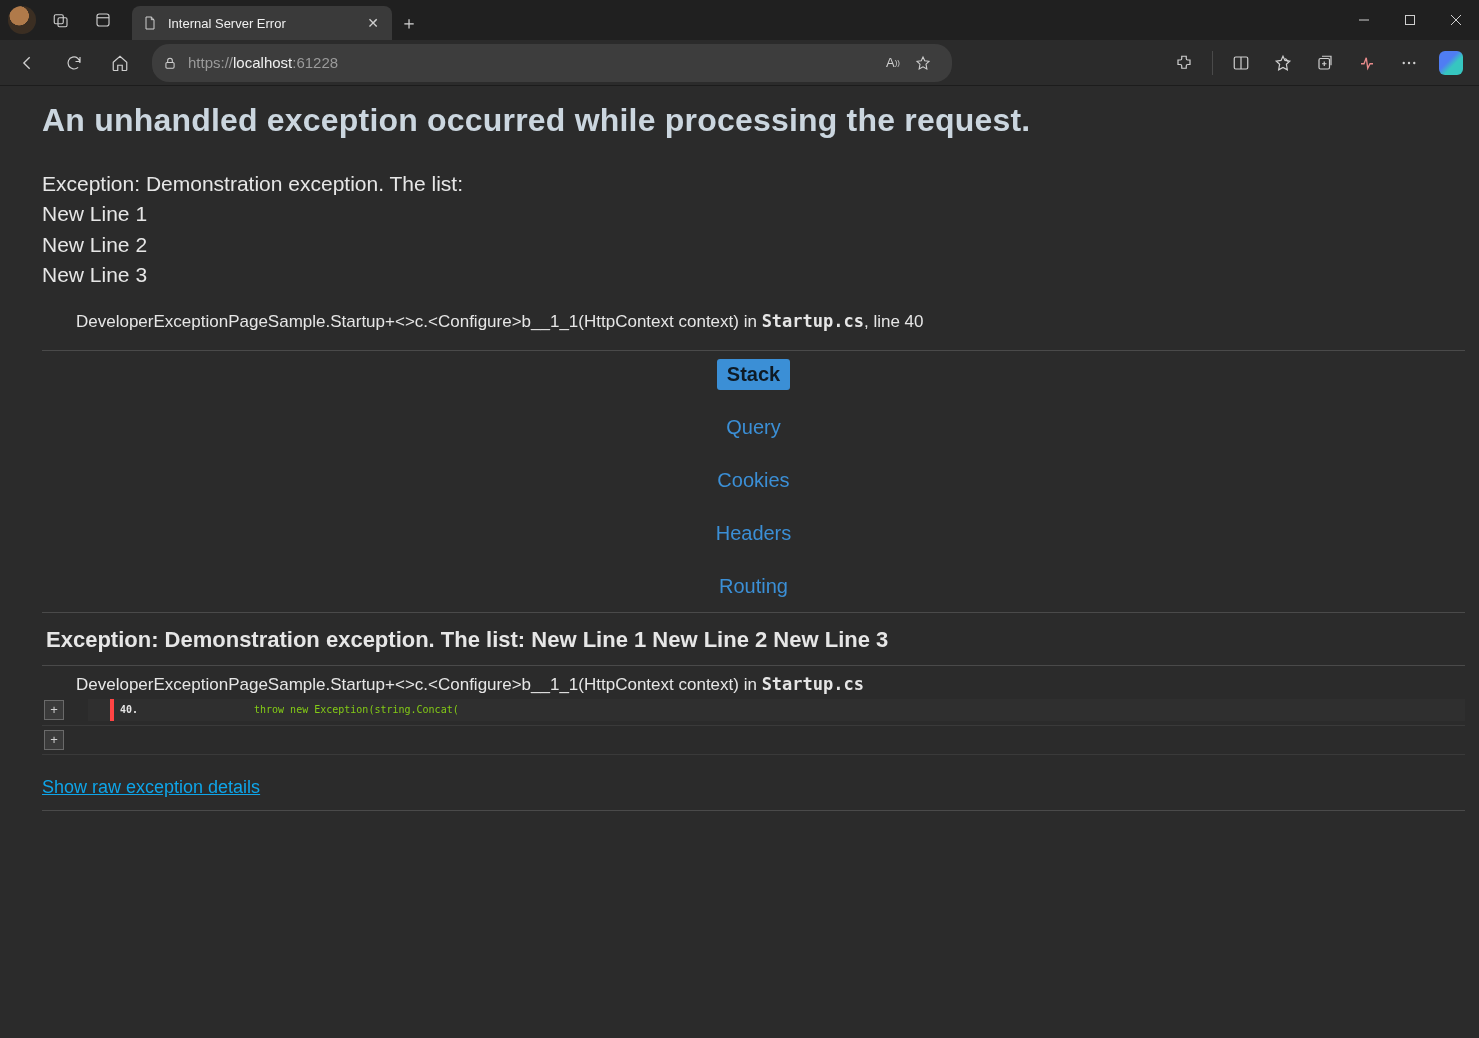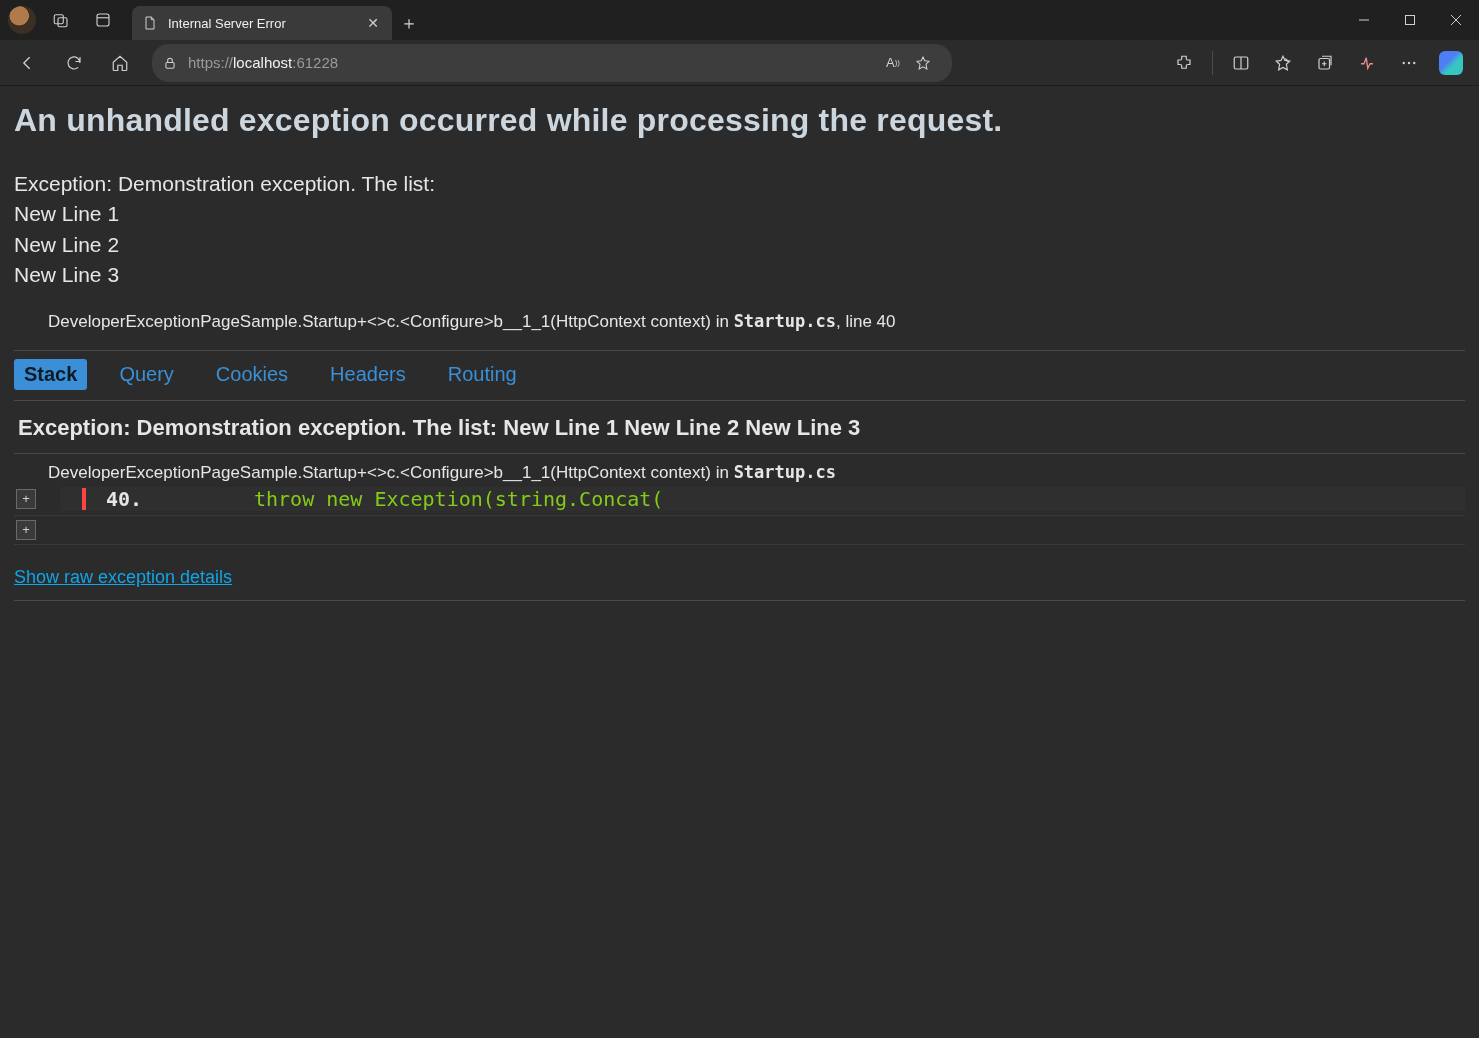--- a/index.html
+++ b/index.html
@@ -89,20 +89,21 @@
     width:24px;height:24px;border-radius:6px;
     background: linear-gradient(135deg,#4f7df3 0 40%,#36c6c0 60% 100%);
   }
 
   
   .page {
     padding: 16px 14px 24px 14px;
     height: calc(100% - 86px);
     overflow: auto;
     background:#2b2b2b;
+    margin-left:28px;
   }
   .page h1 {
     font-size: 32px;
     font-weight: 700;
     color:#cbd6df;
     margin-bottom: 30px;
     letter-spacing: 0.2px;
   }
   .exc-msg {
     font-size: 21px;
@@ -115,21 +116,21 @@
     font-size: 17px;
     color:#e6e6e6;
     margin: 0 0 18px 34px;
   }
   .src-location .fn, .stack-frame .fn { font-weight:700; font-family: Consolas, monospace; }
 
   hr.divider { border:0; border-top:1px solid #4a4a4a; margin: 0 0 8px 0; }
 
   .tabs-row {
     display:flex; align-items:center; gap: 22px;
-    font-size: 20px; margin: 4px 0 10px 0;
+    font-size: 20px; margin: 4px 0 10px 0; flex-direction: column;
   }
   .tabs-row .etab { color:#3b8fd6; cursor:pointer; padding:4px 10px;}
   .tabs-row .etab.active { background:#3b8fd6; color:#0e1a24; border-radius:3px; font-weight:600;}
 
   .stack h2 {
     font-size: 22px; font-weight:700; color:#e6e6e6;
     padding: 6px 0 12px 4px;
     border-bottom:1px solid #4a4a4a;
   }
 
@@ -144,22 +145,22 @@
   .expand {
     width:20px;height:20px;
     border:1px solid #6a6a6a; background:#3a3a3a;
     display:flex;align-items:center;justify-content:center;
     font-size:13px;color:#cfcfcf;
     margin-right: 24px;
     margin-left: 2px;
     align-self:center;
   }
   .lineblock {
-    display:flex; align-items:center; gap: 14px;
-    font-family: Consolas, monospace; font-size:20px;
+    display:flex; align-items:center; gap: 0;
+    font-family: Consolas, monospace; font-size:10px;
     flex:1; background:#2f2f2f;
   }
   .line-mark { width:4px; height:22px; background:#ff4444; margin: 0 6px 0 22px;}
   .lineno { color:#e6e6e6; font-weight:700; width:54px;}
   .code   { color:#84cc16; font-weight:400; }
 
   .raw-link {
     color:#0ea5e9; font-size:18px; margin: 22px 0 8px 0; display:inline-block;
   }
   hr.final { border:0;border-top:1px solid #4a4a4a;margin-top:4px;}

